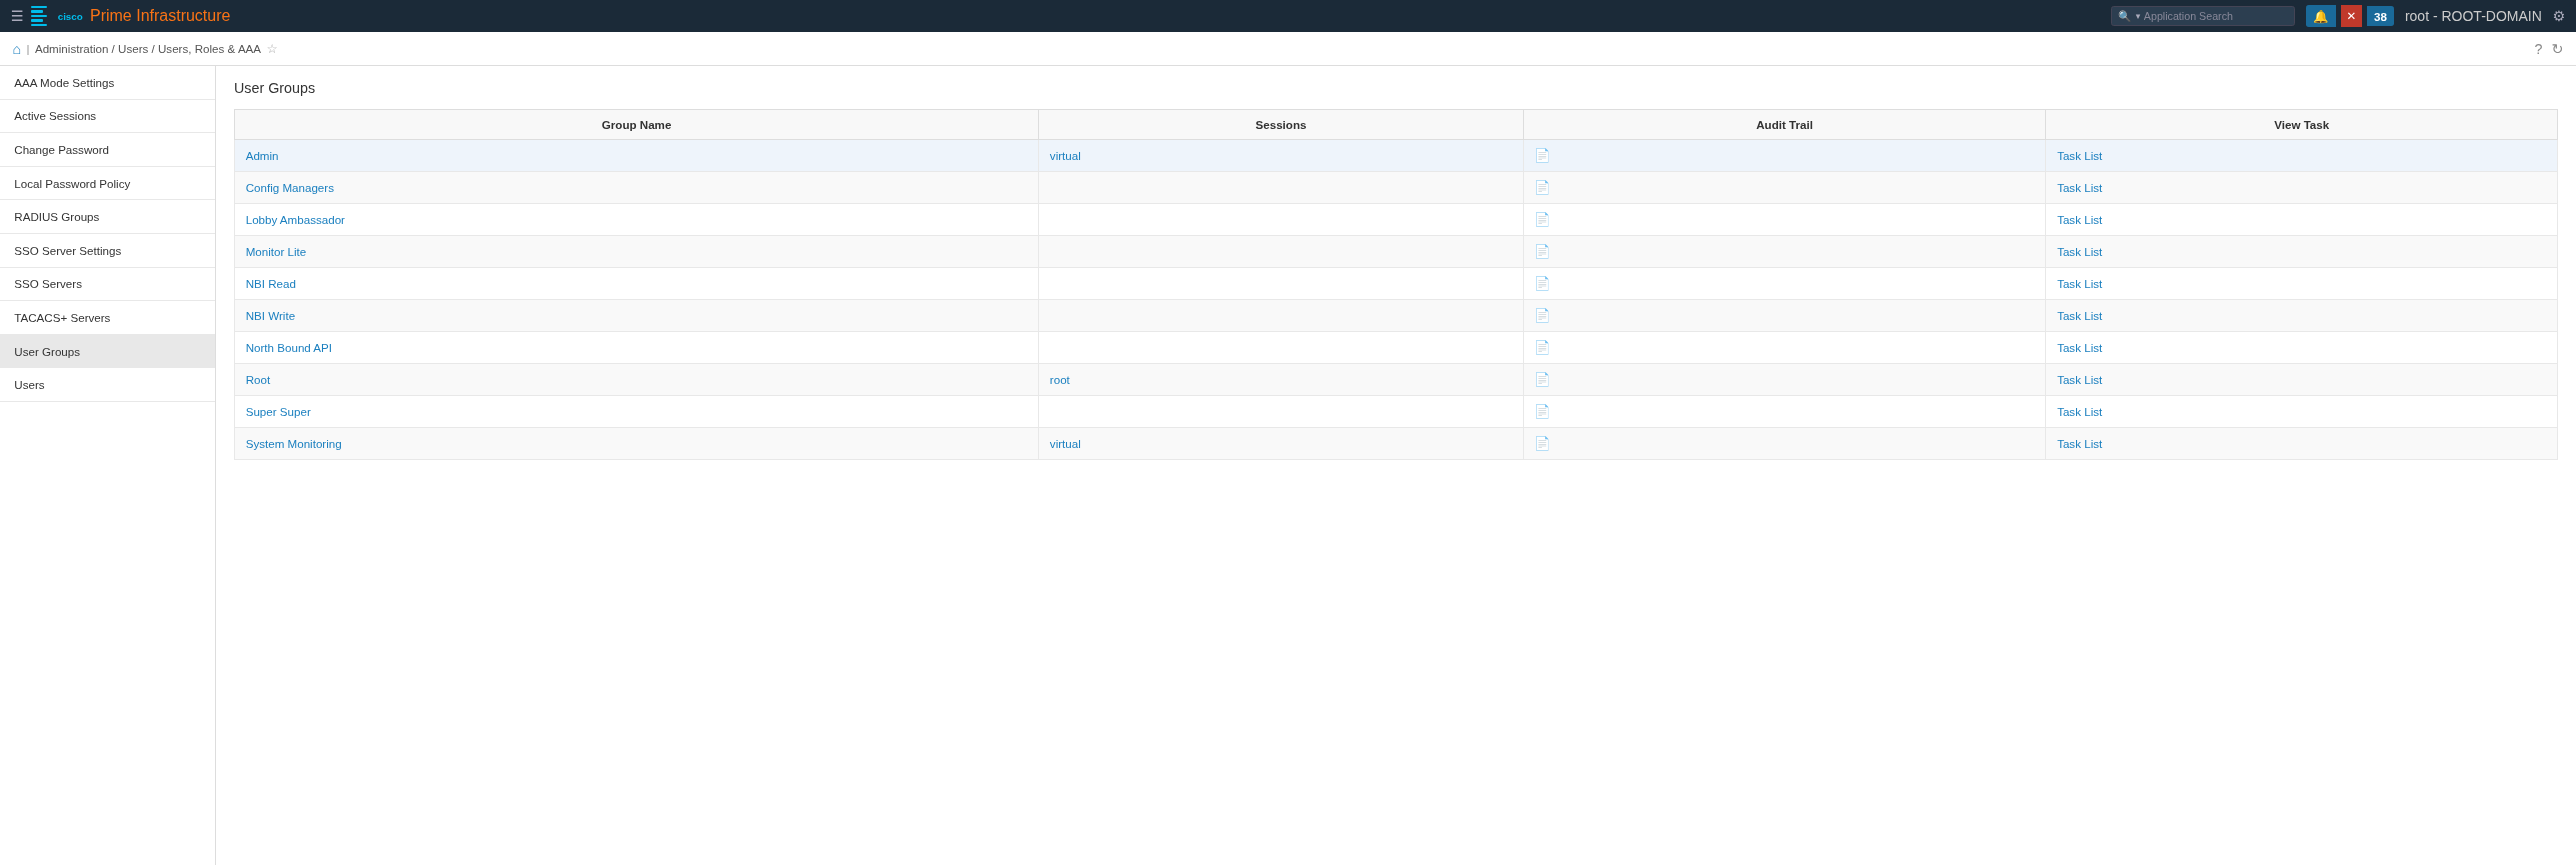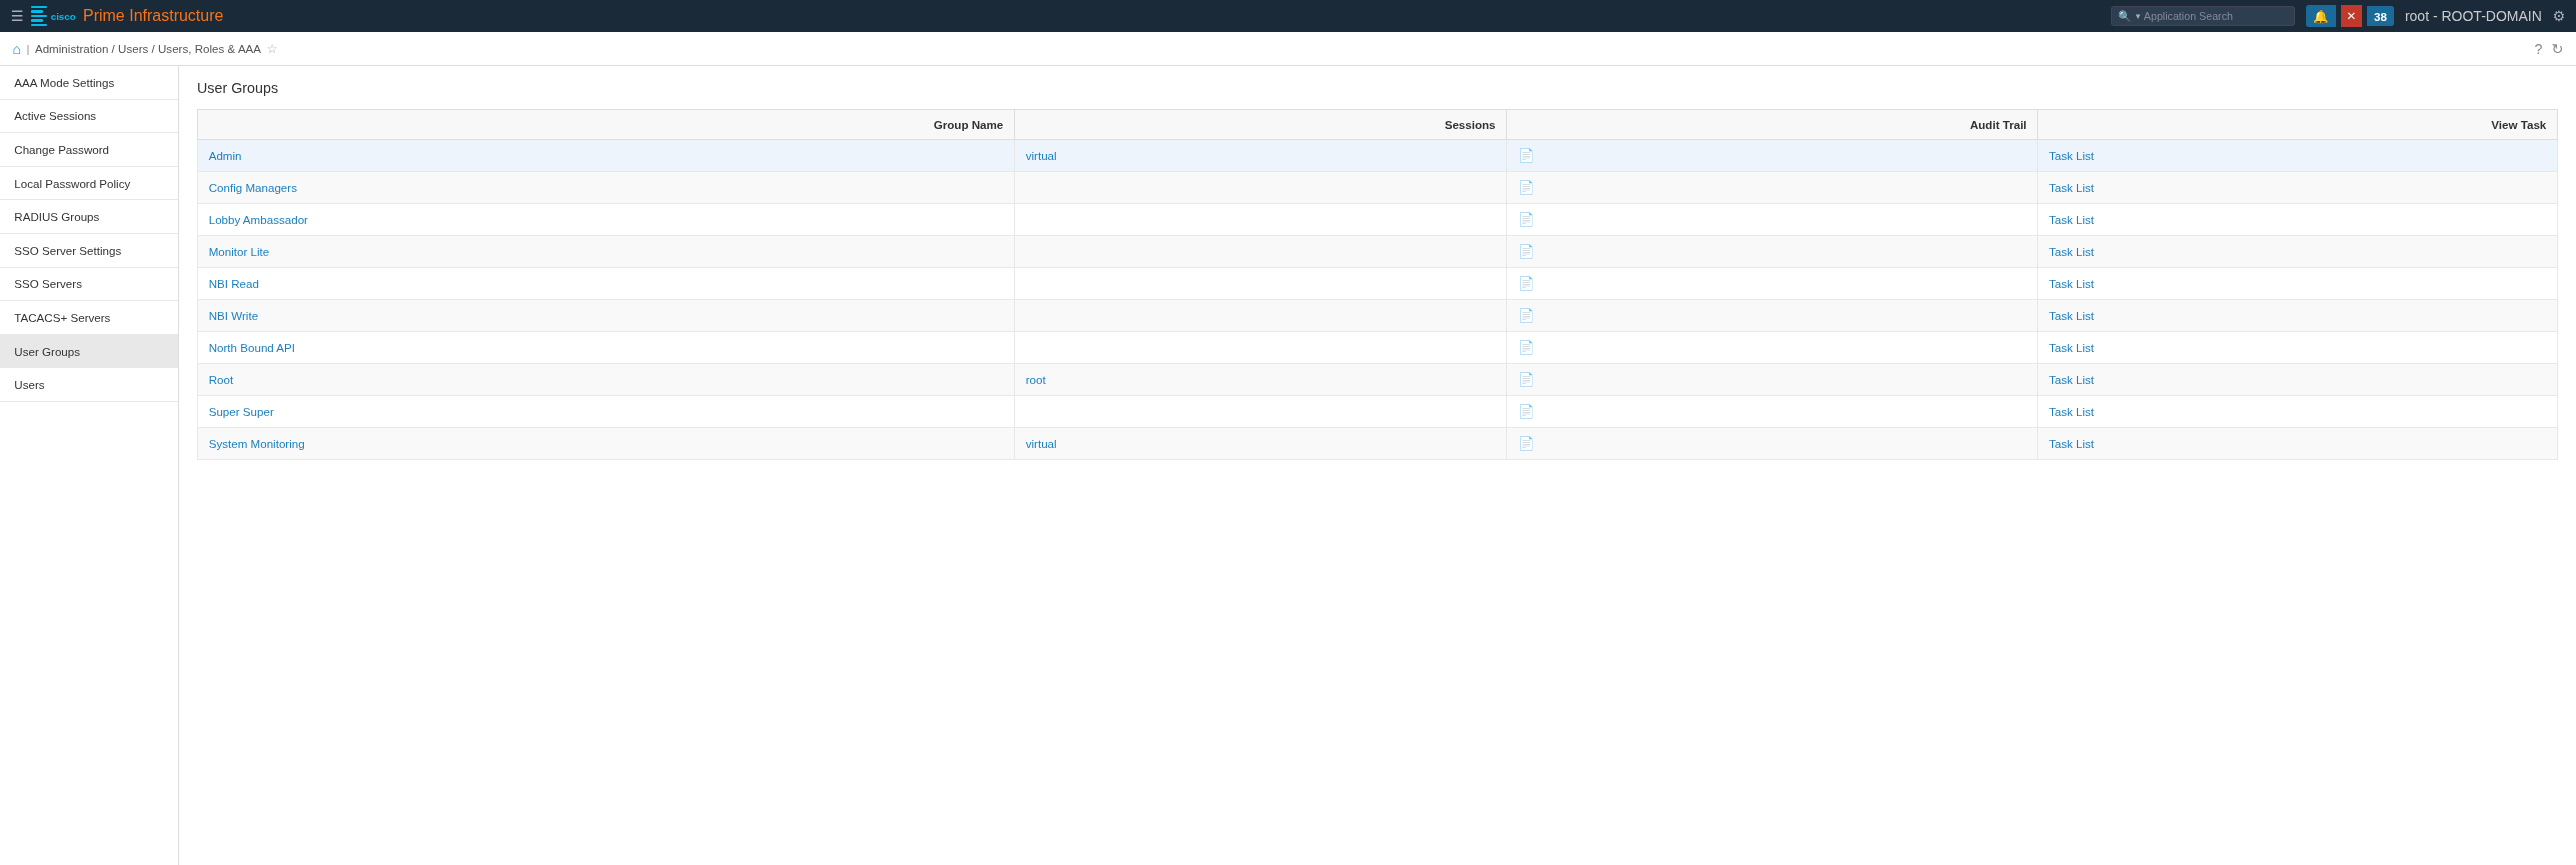--- a/index.html
+++ b/index.html
@@ -20,21 +20,21 @@
       gap: 7.2px;
     }
     .hamburger-icon {
       color: #aab;
       font-size: 14.3px;
       cursor: pointer;
     }
     .cisco-logo {
       display: flex;
       align-items: center;
-      gap: 4px;
+      gap: 11px;
     }
     .cisco-bars {
       display: flex;
       flex-direction: column;
       gap: 1.8px;
     }
     .cisco-bars span {
       display: block;
       background: #00bceb;
       border-radius: 0.9px;
@@ -141,21 +141,21 @@
     .star-icon { color: #aaa; font-size: 12.5px; cursor: pointer; }
 
     
     .main-layout {
       display: flex;
       height: calc(100vh - 66px);
     }
 
     
     .sidebar {
-      width: 179px;
+      width: 216px;
       background: #fff;
       border-right: 0.9px solid #ddd;
       flex-shrink: 0;
     }
     .sidebar-item {
       padding: 9.8px 14.3px;
       border-bottom: 0.9px solid #e8e8e8;
       color: #333;
       font-size: 11.6px;
       cursor: pointer;
@@ -182,21 +182,21 @@
     
     .data-table {
       width: 100%;
       border-collapse: collapse;
       border: 0.9px solid #ddd;
     }
     .data-table th {
       background: #f8f8f8;
       border: 0.9px solid #ddd;
       padding: 8px 10.7px;
-      text-align: right;
+      text-align: center;
       font-size: 11.6px;
       font-weight: 600;
       color: #333;
     }
     .data-table td {
       border: 0.9px solid #e8e8e8;
       padding: 8px 10.7px;
       font-size: 11.6px;
       margin-left: 43px;
     }

